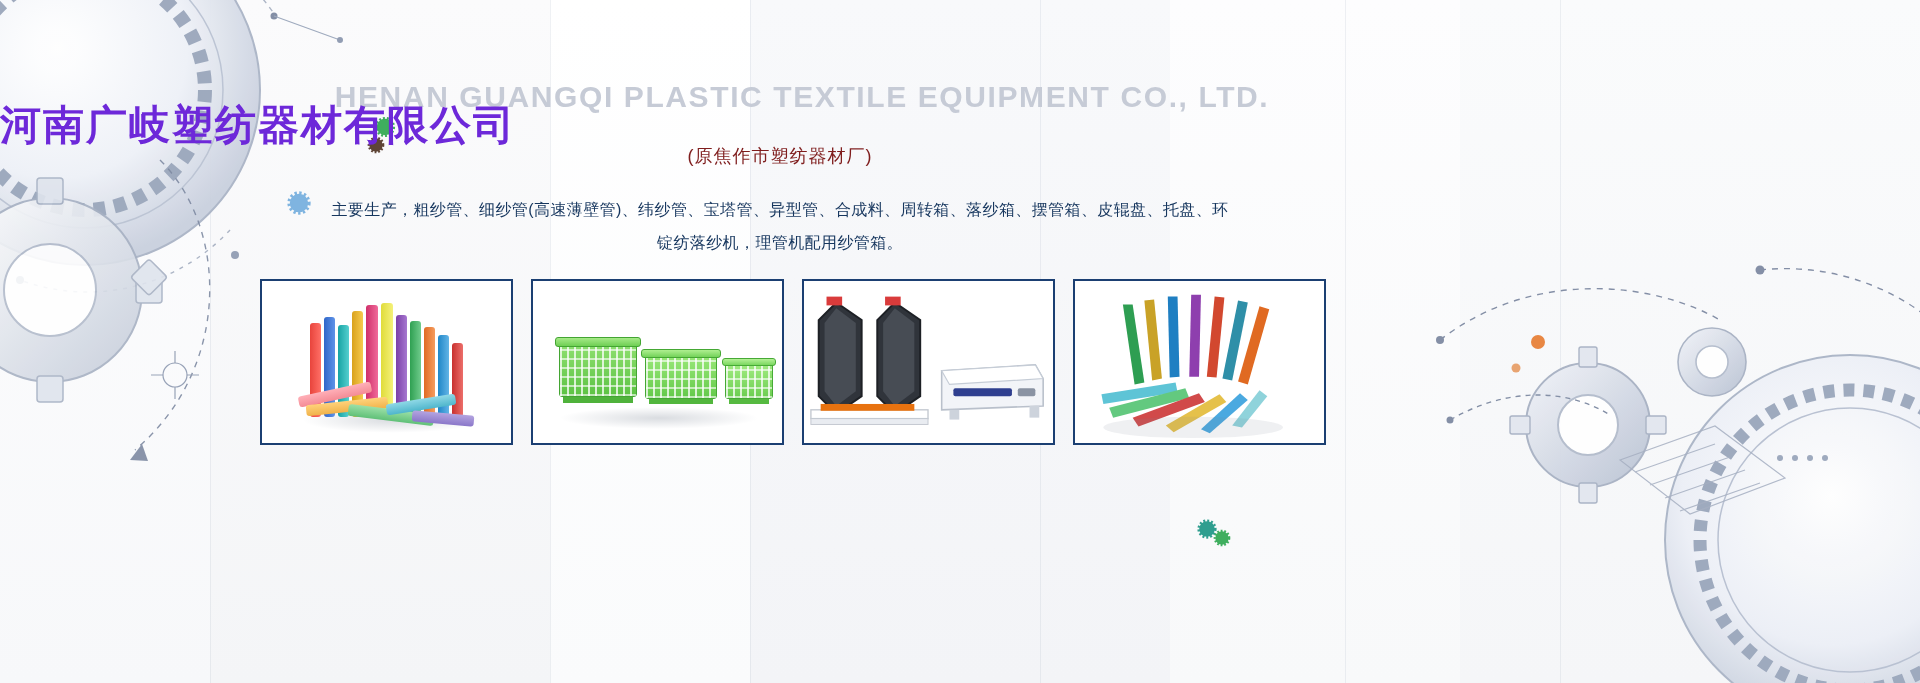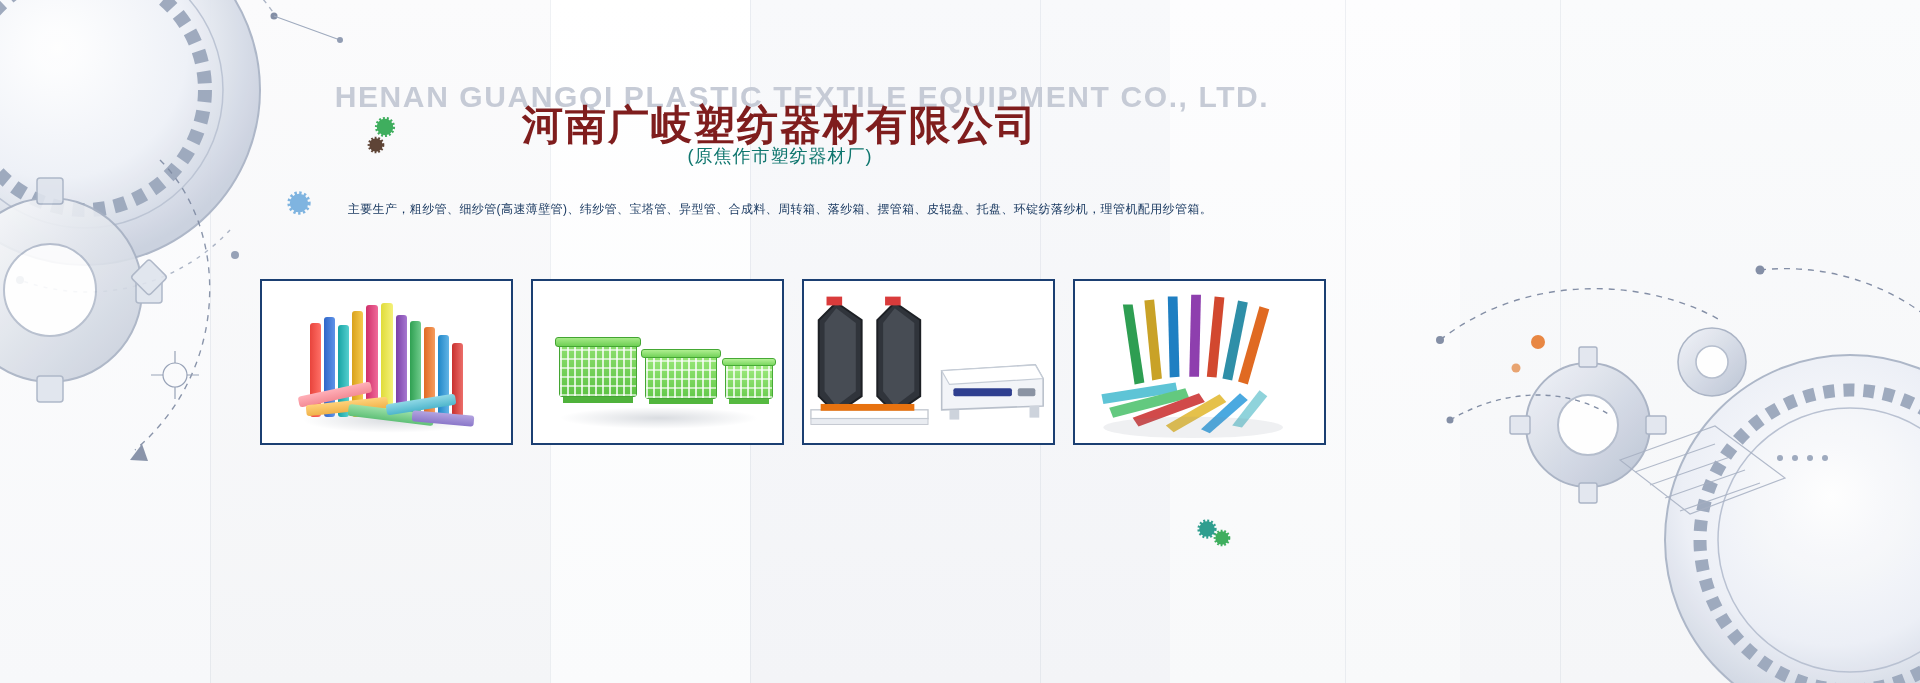--- a/index.html
+++ b/index.html
@@ -39,34 +39,34 @@
     position: absolute; top: 80px; left: 0; width: 1560px;
     text-align: center;
     font-size: 30px; font-weight: 700; letter-spacing: 1.6px;
     color: #c6cbd6;
     white-space: nowrap;
     user-select: none;
     padding-left: 44px;
   }
   .cn-title {
     position: absolute; top: 98px; left: 0; width: 1560px;
-    text-align: center;
+    text-align: left;
     font-size: 41px; font-weight: 700; letter-spacing: 2px;
-    color: #7f1d1d;
+    color: #6d28d9;
   }
   .cn-sub {
     position: absolute; top: 144px; left: 0; width: 1560px;
     text-align: center;
     font-size: 18px; font-weight: 400; letter-spacing: 1px;
-    color: #0f766e;
+    color: #7f1d1d;
   }
   .desc {
     position: absolute; top: 193px; left: 330px; width: 900px;
     text-align: center;
-    font-size: 12px; line-height: 33px; letter-spacing: .4px;
+    font-size: 16px; line-height: 33px; letter-spacing: .4px;
     color: #16365e;
   }
 
   
   .cards {
     position: absolute; top: 279px; left: 260px;
     display: flex; gap: 18px;
   }
   .card {
     width: 253px; height: 166px;

